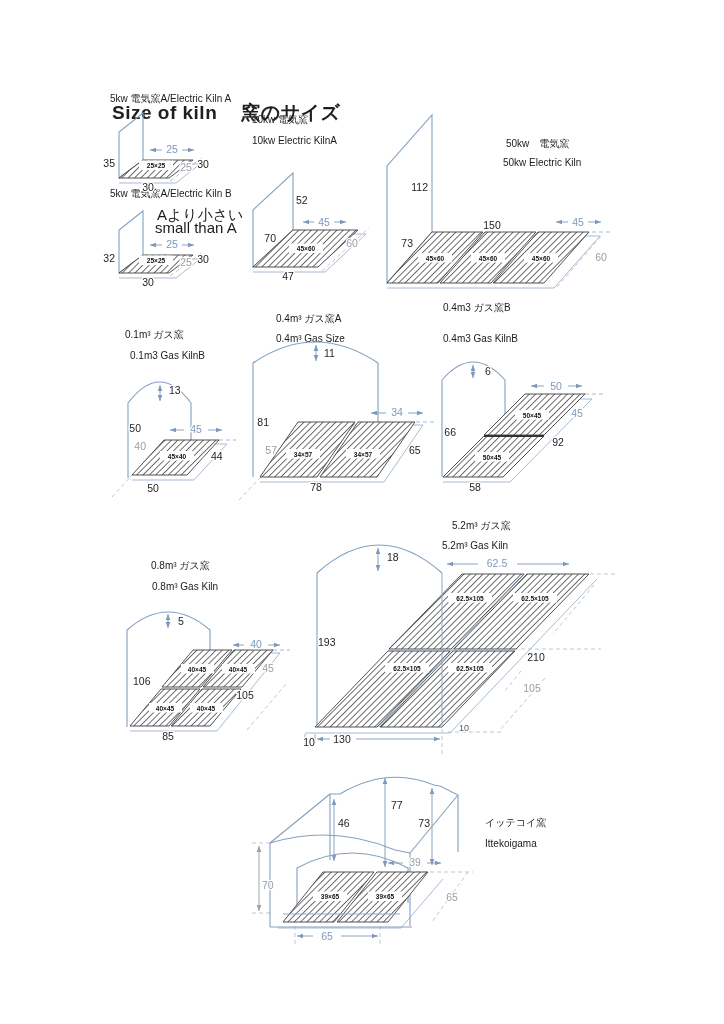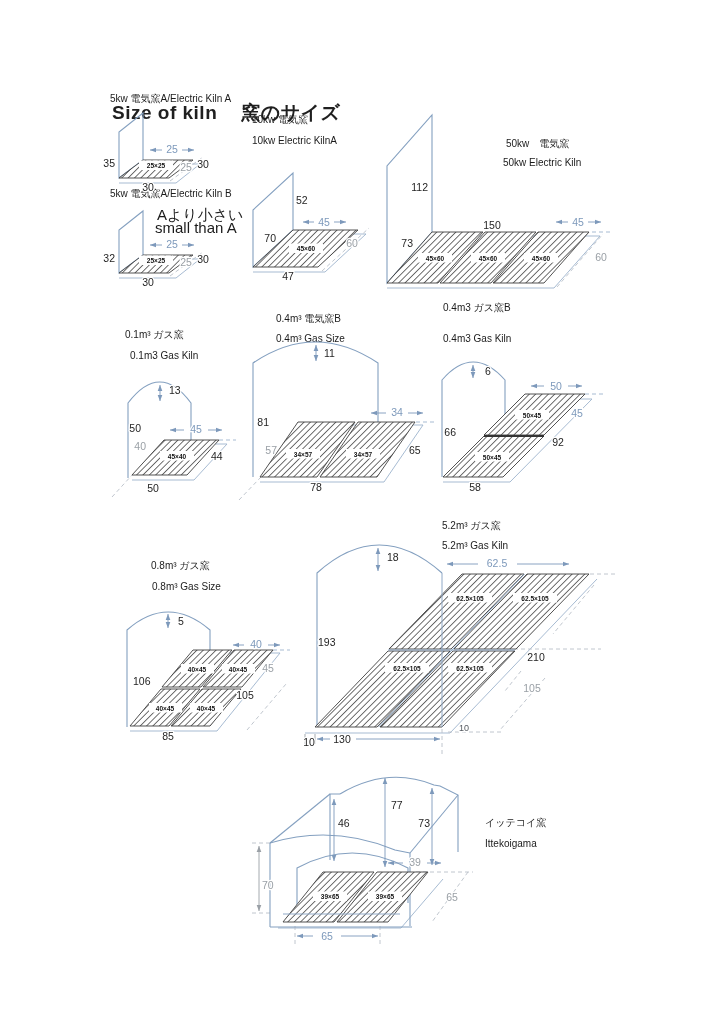--- a/index.html
+++ b/index.html
@@ -38,28 +38,28 @@
 
   <div class="lbl" style="left:110px;top:92px">5kw 電気窯A/Electric Kiln A</div>
   <div class="lbl" style="left:110px;top:187px">5kw 電気窯A/Electric Kiln B</div>
   <div class="note" style="left:157px;top:206px">Aより小さい</div>
   <div class="note" style="left:155px;top:219px">small than A</div>
   <div class="lbl" style="left:252px;top:113px">10kw 電気窯</div>
   <div class="lbl" style="left:252px;top:135px">10kw  Electric KilnA</div>
   <div class="lbl" style="left:506px;top:137px">50kw　電気窯</div>
   <div class="lbl" style="left:503px;top:157px">50kw Electric Kiln</div>
   <div class="lbl" style="left:125px;top:328px">0.1m³ ガス窯</div>
-  <div class="lbl" style="left:130px;top:350px">0.1m3 Gas Kiln</div>
-  <div class="lbl" style="left:276px;top:312px">0.4m³ 電気窯B</div>
+  <div class="lbl" style="left:130px;top:350px">0.1m3 Gas KilnB</div>
+  <div class="lbl" style="left:276px;top:312px">0.4m³ ガス窯A</div>
   <div class="lbl" style="left:276px;top:333px">0.4m³ Gas Size</div>
   <div class="lbl" style="left:443px;top:301px">0.4m3 ガス窯B</div>
-  <div class="lbl" style="left:443px;top:333px">0.4m3 Gas Kiln</div>
+  <div class="lbl" style="left:443px;top:333px">0.4m3 Gas KilnB</div>
   <div class="lbl" style="left:151px;top:559px">0.8m³ ガス窯</div>
-  <div class="lbl" style="left:152px;top:581px">0.8m³ Gas Size</div>
-  <div class="lbl" style="left:442px;top:519px">5.2m³ ガス窯</div>
+  <div class="lbl" style="left:152px;top:581px">0.8m³ Gas Kiln</div>
+  <div class="lbl" style="left:452px;top:519px">5.2m³ ガス窯</div>
   <div class="lbl" style="left:442px;top:540px">5.2m³ Gas Kiln</div>
   <div class="lbl" style="left:485px;top:816px">イッテコイ窯</div>
   <div class="lbl" style="left:485px;top:838px">Ittekoigama</div>
 
   <svg width="724" height="1024" viewBox="0 0 724 1024">
     <defs>
       <pattern id="h" width="4.5" height="4.5" patternUnits="userSpaceOnUse" patternTransform="rotate(45)">
         <rect width="4.5" height="4.5" fill="#ffffff"></rect>
         <line x1="0" y1="0" x2="0" y2="4.5" stroke="#3f3f3f" stroke-width="1.5"></line>
       </pattern>

